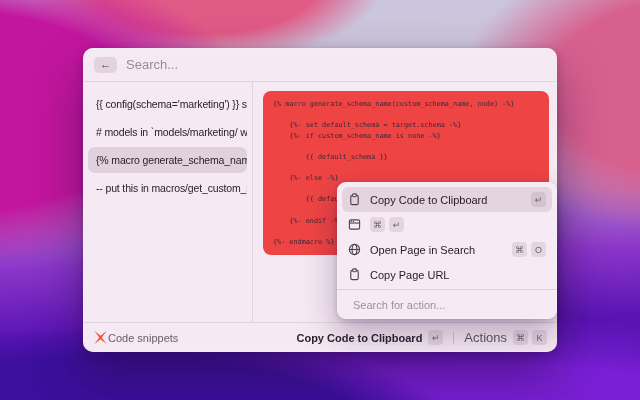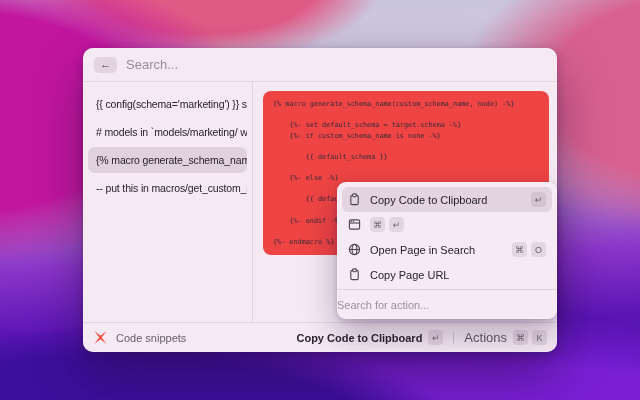--- a/index.html
+++ b/index.html
@@ -53,27 +53,27 @@
   .menu-items { padding:5px 5px 2px; }
   .menu-row { height:25px; display:flex; align-items:center; padding:0 6px; border-radius:6px; }
   .menu-row.selected { background:#e3d4e0; }
   .menu-icon { width:13px; height:13px; margin-right:9px; color:#4a4350; flex:0 0 13px; display:flex; }
   .menu-icon svg { width:13px; height:13px; }
   .menu-label { font-size:11px; color:#211c26; flex:1 1 auto; white-space:nowrap; overflow:hidden; }
   .menu-keys { display:flex; gap:4px; }
   .kbd { min-width:15px; height:15px; padding:0 3px; border-radius:4px; background:rgba(116,86,114,.14);
     color:#6e6472; font-size:9px; display:flex; align-items:center; justify-content:center; }
   .menu-search { margin-top:auto; height:30px; border-top:1px solid rgba(84,62,84,.14);
-    display:flex; align-items:center; padding:0 0; }
+    display:flex; align-items:center; padding:0 16px; }
   .menu-search-placeholder { font-size:11px; color:#9b909e; }
 
   
   .footer { height:30px; flex:0 0 30px; border-top:1px solid rgba(84,62,84,.12);
     display:flex; align-items:center; padding:0 10px; }
-  .footer-left { display:flex; align-items:center; gap:8px; }
+  .footer-left { display:flex; align-items:center; }
   .logo { width:15px; height:15px; display:flex; }
   .footer-app-label { font-size:11px; color:#665e6b; }
   .footer-right { margin-left:auto; display:flex; align-items:center; gap:6px; }
   .footer-primary { font-size:11px; font-weight:bold; color:#2a2430; }
   .footer-divider { width:1px; height:12px; background:rgba(84,62,84,.22); margin:0 4px; }
   .footer-actions-label { font-size:13px; color:#5f5764; }
 </style>
 </head>
 <body>
 

